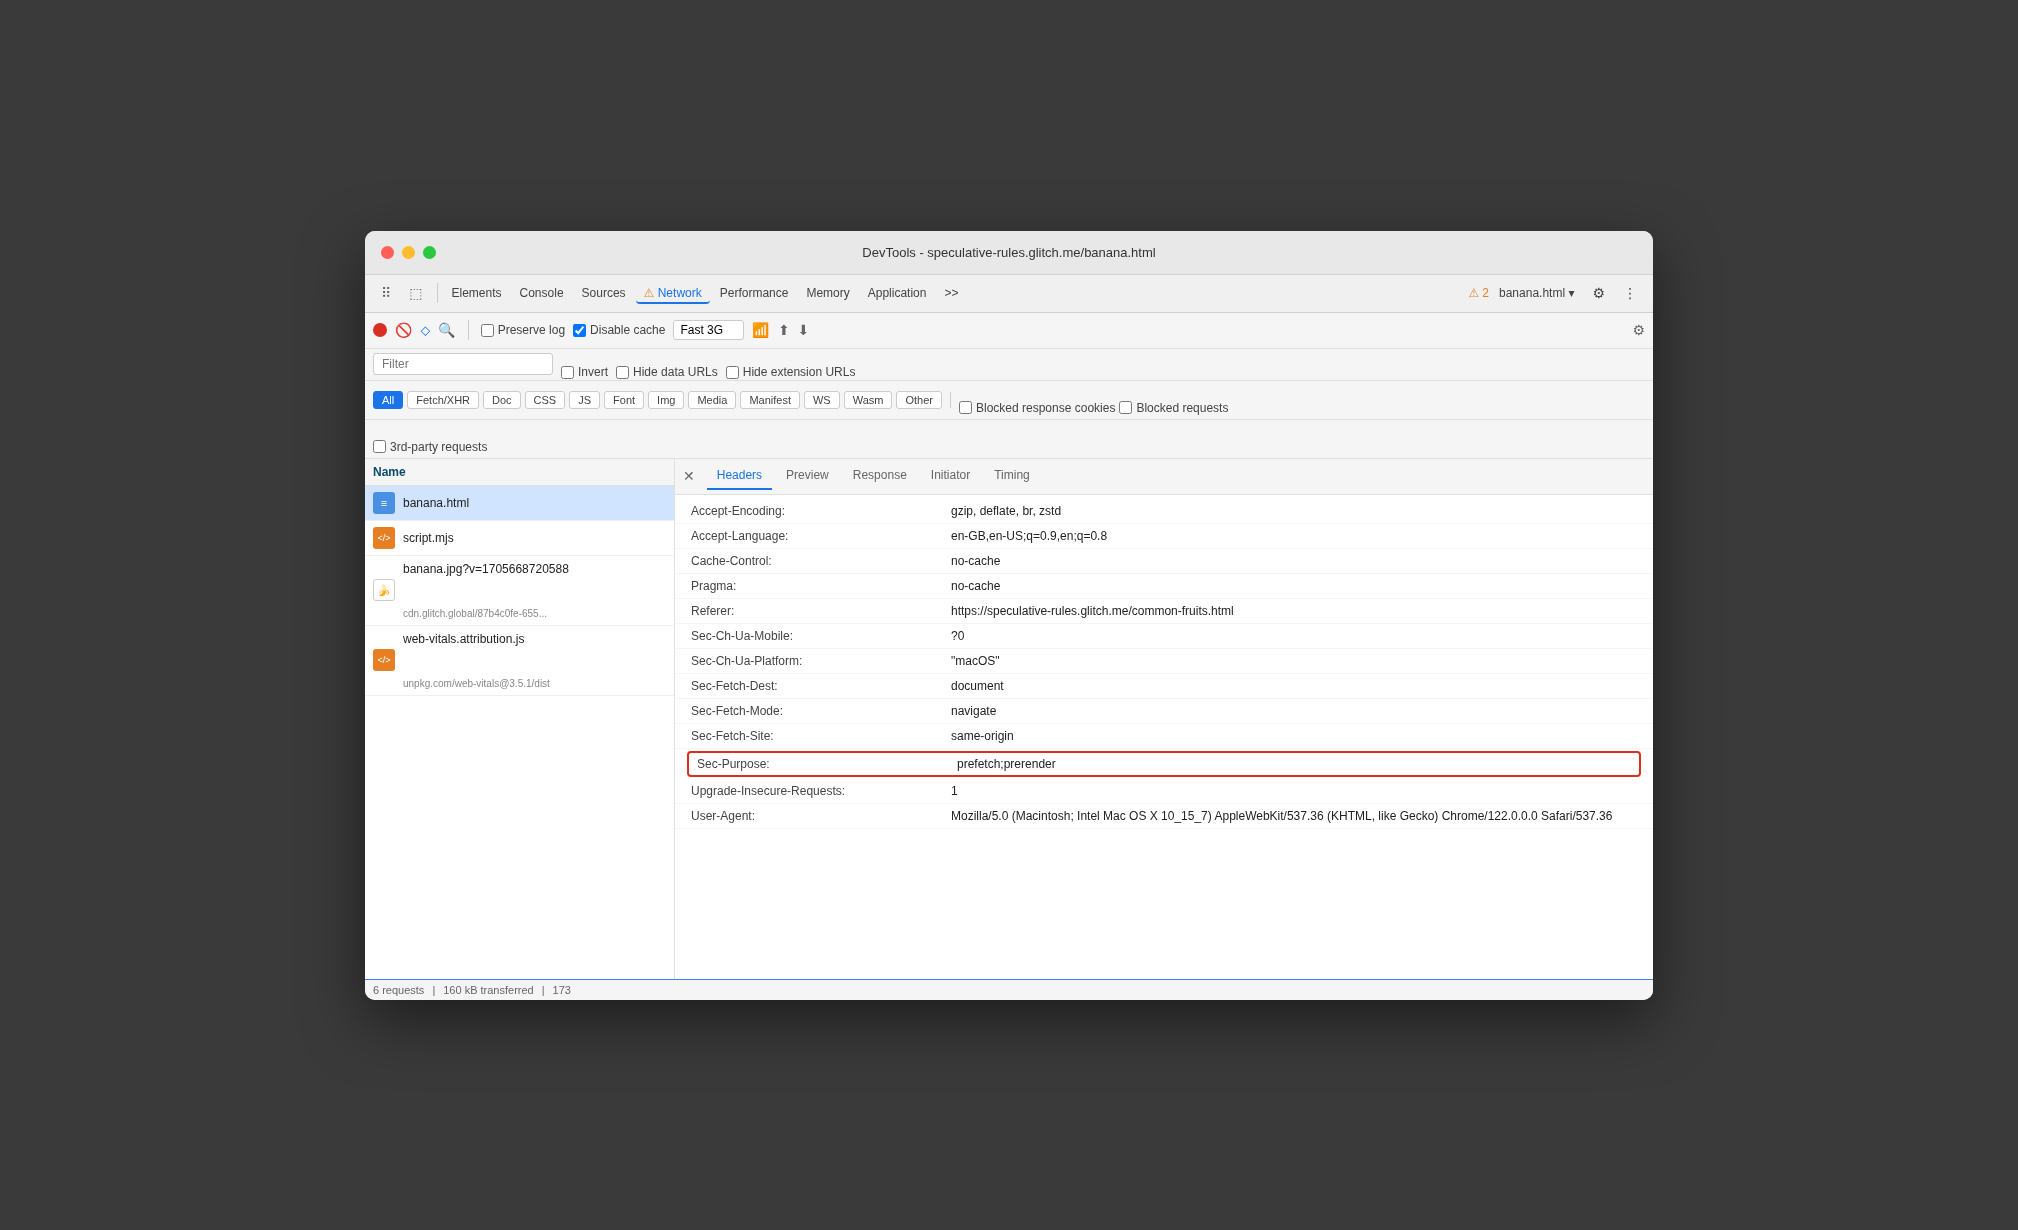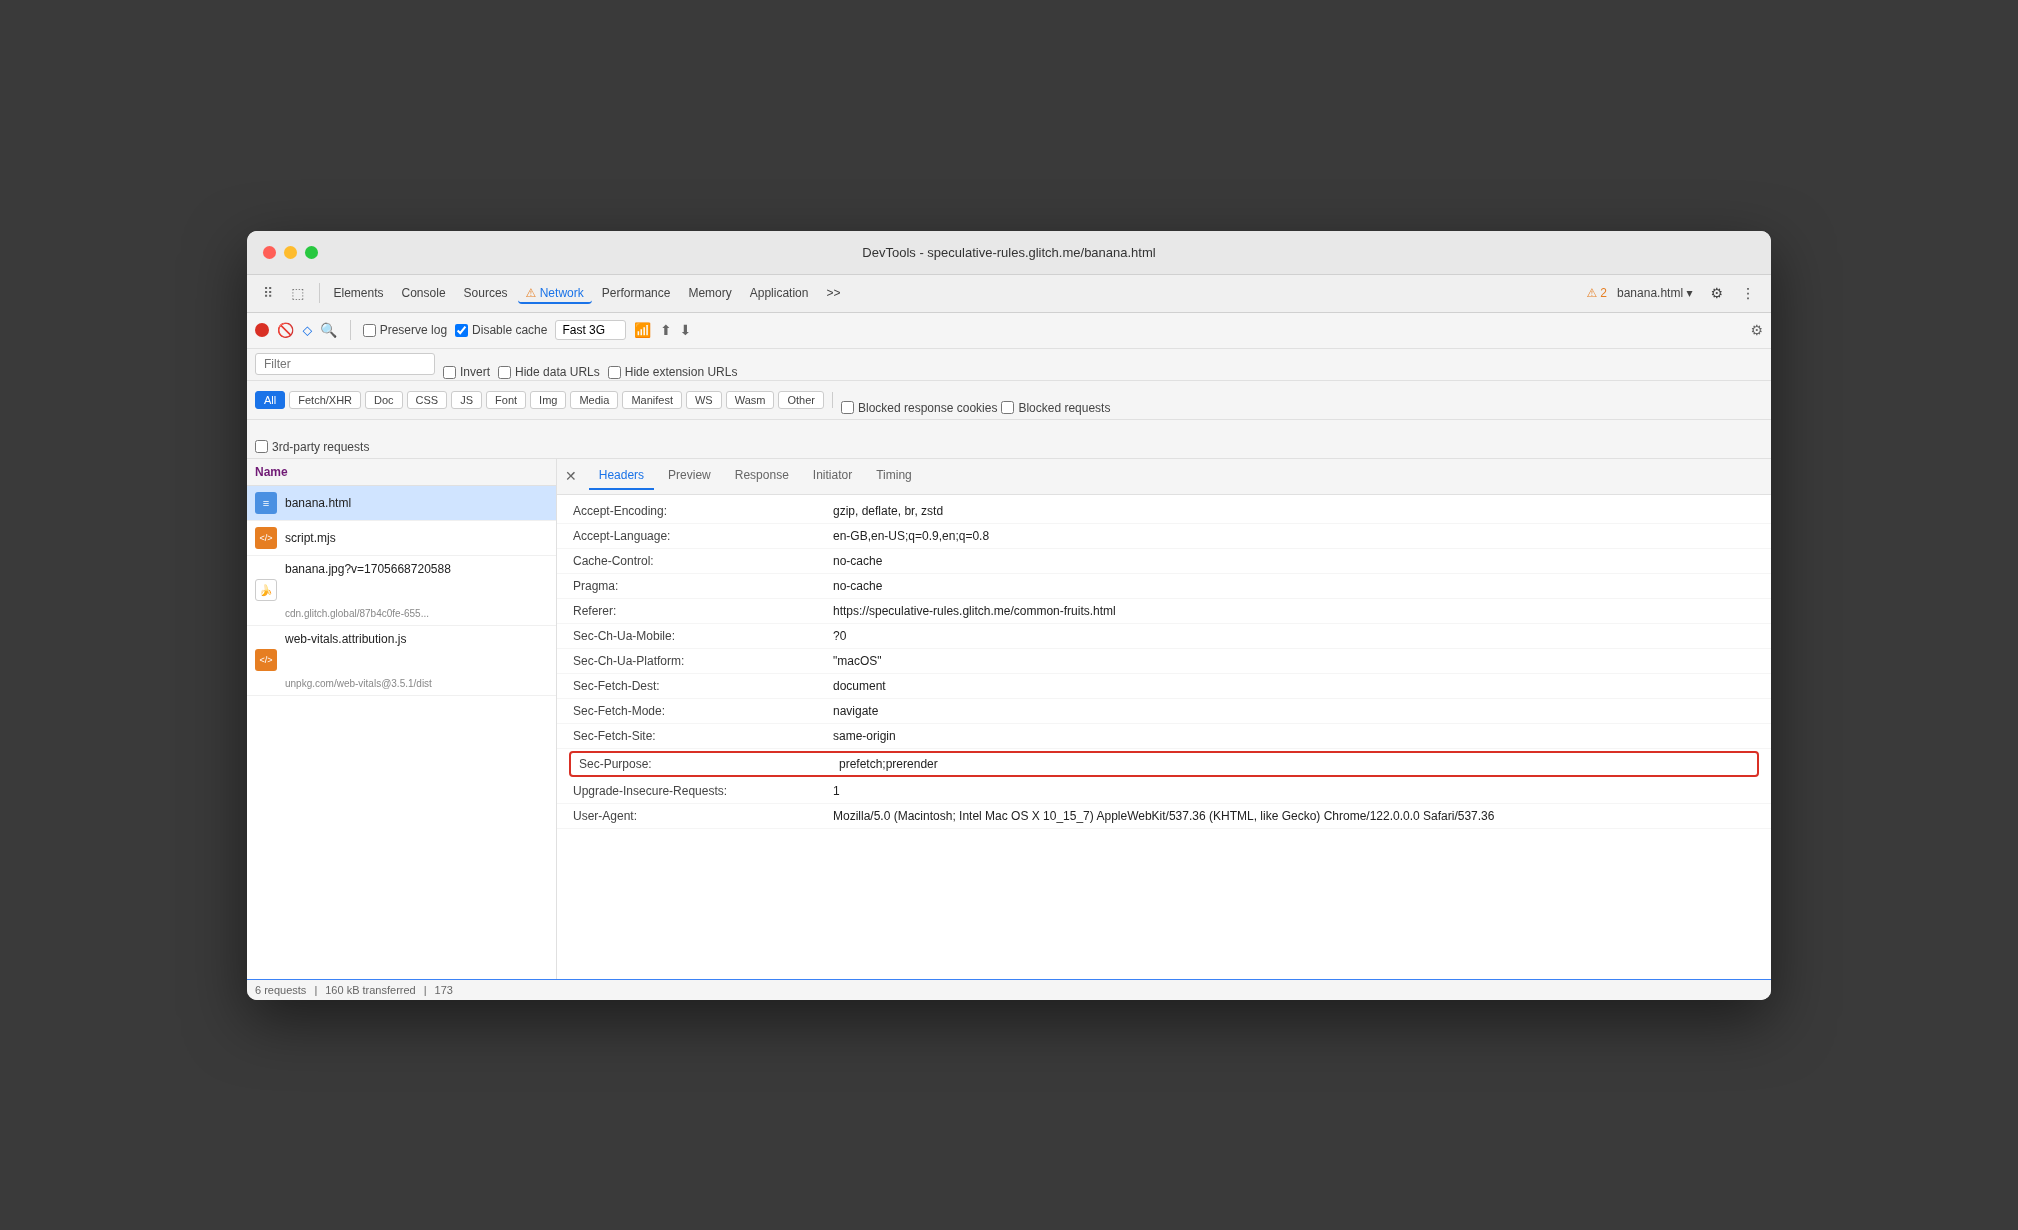--- a/index.html
+++ b/index.html
@@ -5,21 +5,21 @@
     * { box-sizing: border-box; margin: 0; padding: 0; }
     body {
       background: #3a3a3a;
       display: flex;
       justify-content: center;
       align-items: center;
       min-height: 100vh;
       font-family: -apple-system, BlinkMacSystemFont, 'Segoe UI', sans-serif;
     }
     .window {
-      width: 1524px;
+      width: 1288px;
       background: #f5f5f5;
       border-radius: 10px;
       box-shadow: 0 20px 60px rgba(0,0,0,0.5);
       overflow: hidden;
     }
     .titlebar {
       background: #e8e8e8;
       height: 44px;
       display: flex;
       align-items: center;
@@ -188,21 +188,21 @@
       border-right: 1px solid #e0e0e0;
       background: white;
       overflow-y: auto;
       flex-shrink: 0;
     }
     .file-list-header {
       display: flex;
       align-items: center;
       padding: 6px 8px;
       font-size: 12px;
-      color: #701a75;
+      color: #0c4a6e;
       font-weight: 600;
       border-bottom: 1px solid #e0e0e0;
       background: #f5f5f5;
     }
     .file-item {
       display: flex;
       align-items: center;
       padding: 6px 8px;
       cursor: pointer;
       border-bottom: 1px solid #f0f0f0;

